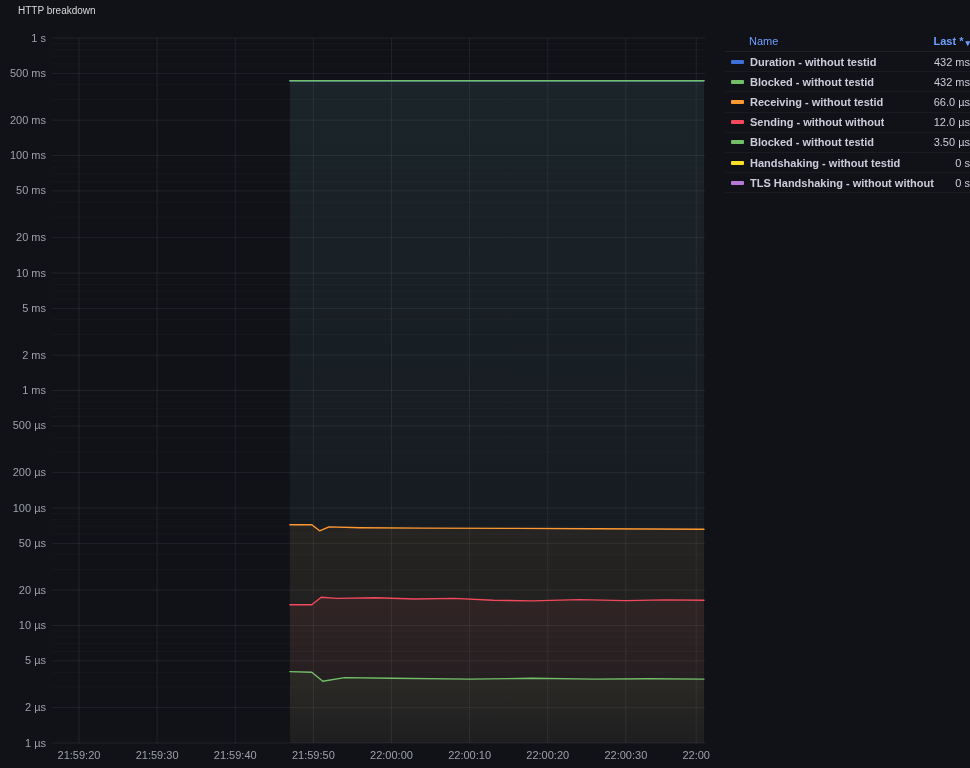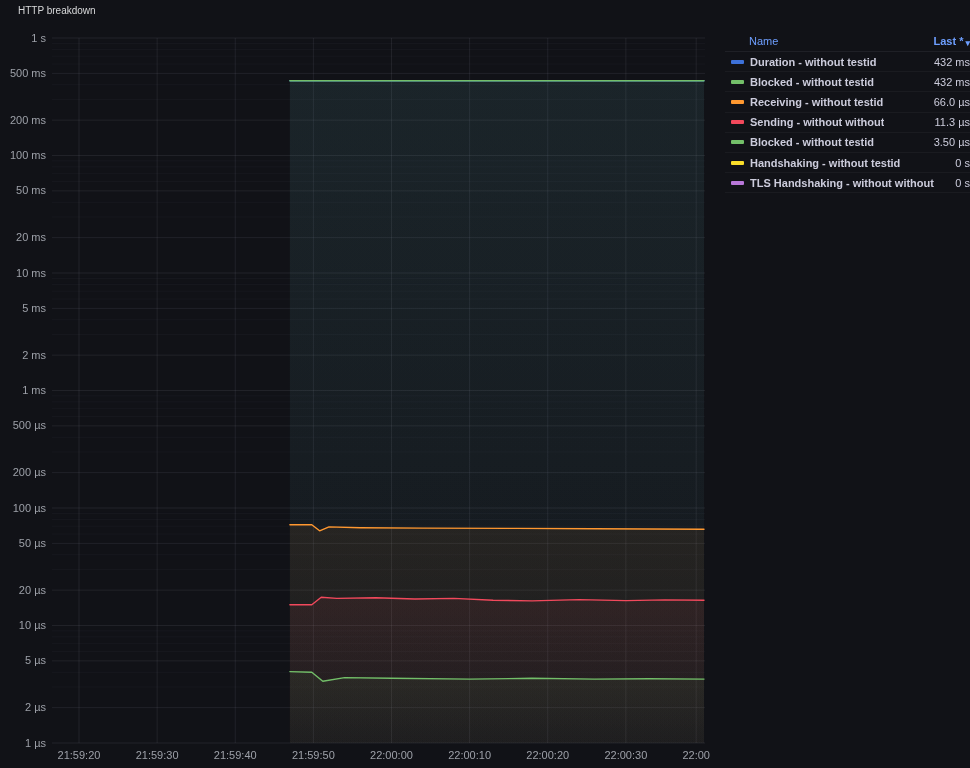--- a/index.html
+++ b/index.html
@@ -182,21 +182,21 @@
         <span class="series-value">432 ms</span>
       </div>
       <div class="legend-row">
         <span class="swatch" style="background: rgb(255, 152, 48);"></span>
         <span class="series-name">Receiving - without testid</span>
         <span class="series-value">66.0 µs</span>
       </div>
       <div class="legend-row">
         <span class="swatch" style="background: rgb(242, 73, 92);"></span>
         <span class="series-name">Sending - without without</span>
-        <span class="series-value">11.3 µs</span>
+        <span class="series-value">12.0 µs</span>
       </div>
       <div class="legend-row">
         <span class="swatch" style="background: rgb(115, 191, 105);"></span>
         <span class="series-name">Blocked - without testid</span>
         <span class="series-value">3.50 µs</span>
       </div>
       <div class="legend-row">
         <span class="swatch" style="background: rgb(250, 222, 42);"></span>
         <span class="series-name">Handshaking - without testid</span>
         <span class="series-value">0 s</span>

